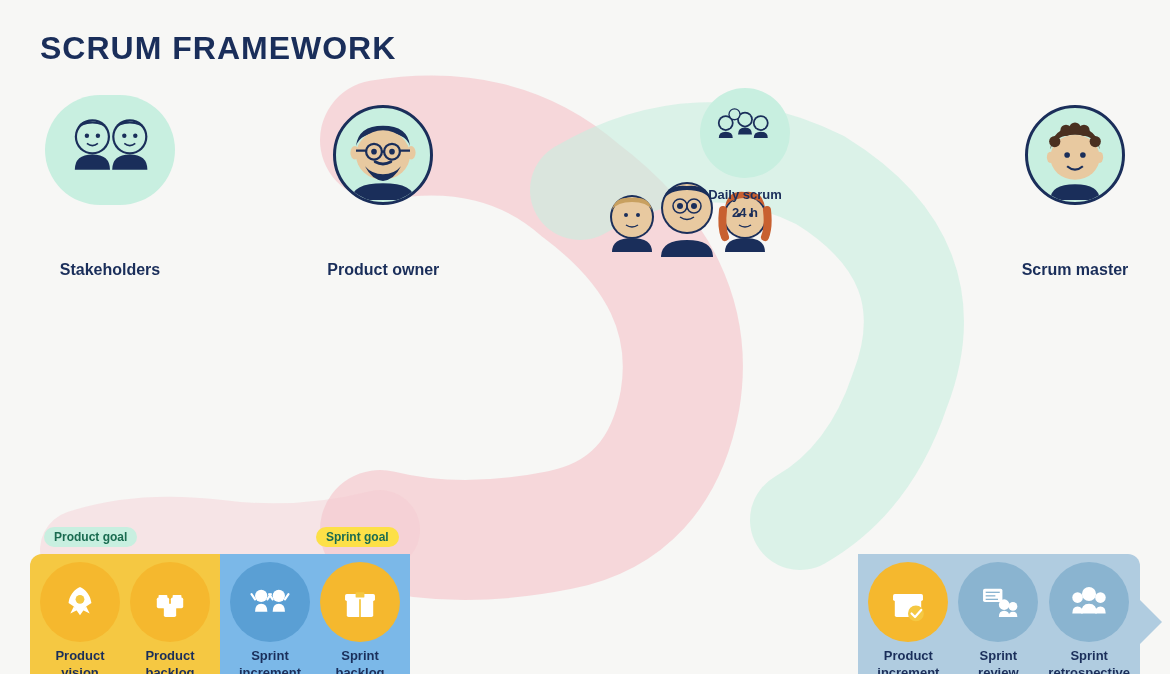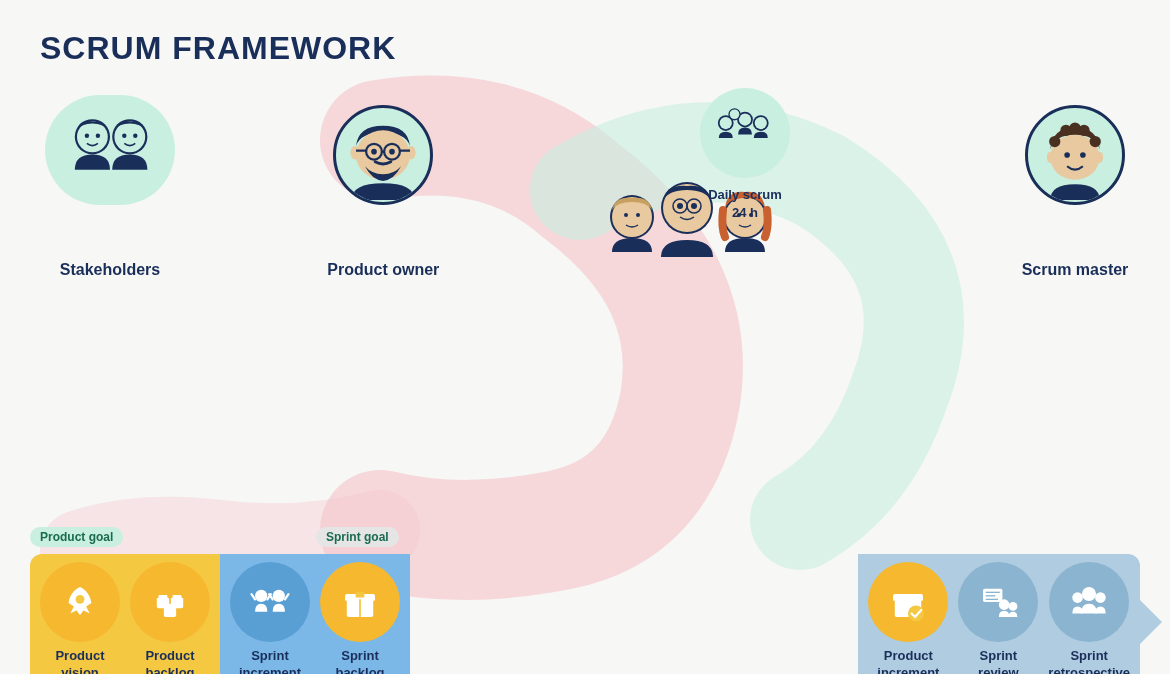--- a/index.html
+++ b/index.html
@@ -88,21 +88,21 @@
       background: #c8efe0;
       color: #1a6b50;
       font-size: 12px;
       font-weight: 700;
       padding: 3px 10px;
       border-radius: 12px;
       display: inline-block;
     }
 
     .sprint-tag {
-      background: #e5e5e5;
+      background: #fde047;
       color: #1a6b50;
       font-size: 12px;
       font-weight: 700;
       padding: 3px 10px;
       border-radius: 12px;
       display: inline-block;
     }
 
     .process-item {
       display: flex;
@@ -314,21 +314,21 @@
         </svg>
       </div>
       <div class="role-label">Scrum master</div>
     </div>
 
   </div>
 
   <div style="position:absolute; bottom:15px; left:30px; right:30px; z-index:3;">
 
     <div style="display:flex; margin-bottom:5px; position:relative; height:22px;">
-      <div style="position:absolute; left:0;">
+      <div style="position:absolute; left:14px;">
         <span class="goal-tag">Product goal</span>
       </div>
       <div style="position:absolute; left:286px;">
         <span class="sprint-tag">Sprint goal</span>
       </div>
     </div>
 
     <div style="position:relative; display:flex; align-items:flex-start; height:105px;">
 
       <div style="background:#f5c842; border-radius:12px 0 0 12px; display:flex; align-items:center; padding:8px 10px; gap:10px; flex-shrink:0;">

